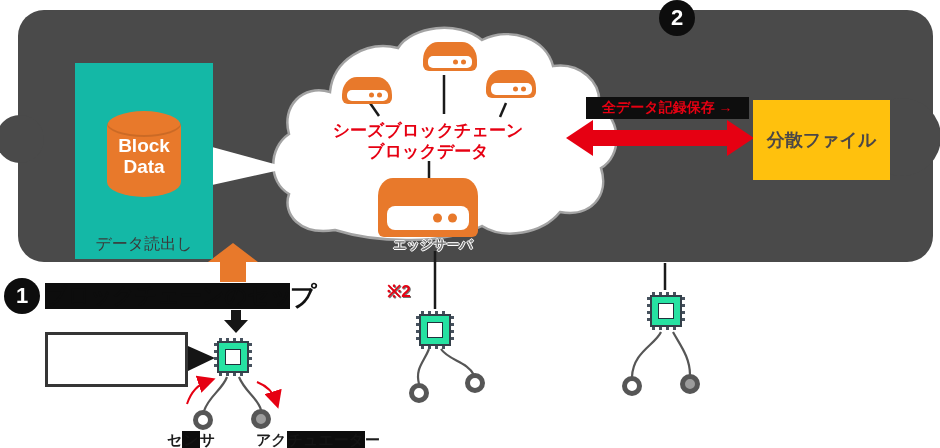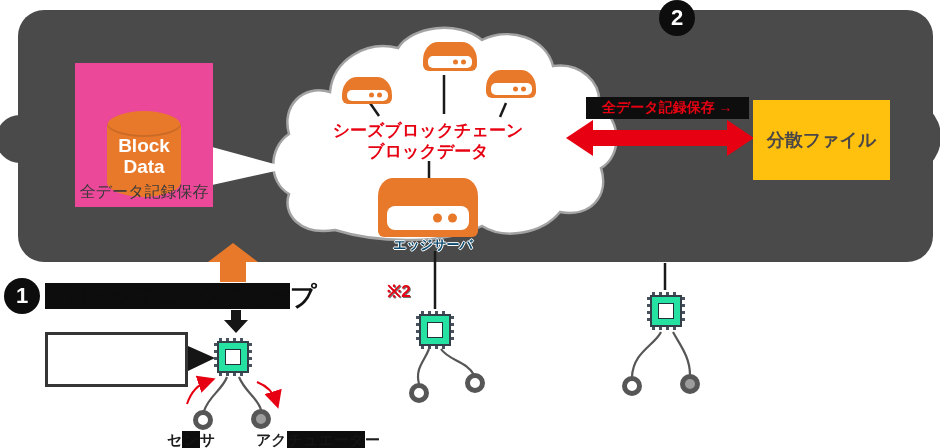--- a/index.html
+++ b/index.html
@@ -8,30 +8,30 @@
   
   .band{position:absolute;left:18px;top:10px;width:915px;height:252px;background:#4A4A4A;border-radius:26px;z-index:0;}
   .band::before{content:"";position:absolute;left:-22px;top:105px;width:48px;height:48px;border-radius:50%;background:#4A4A4A;}
   .band::after{content:"";position:absolute;right:-8px;top:88px;width:78px;height:78px;border-radius:50%;background:#4A4A4A;}
   
   .badge{position:absolute;width:36px;height:36px;border-radius:50%;background:#0d0d0d;color:#fff;
          font-weight:bold;font-size:22px;display:flex;align-items:center;justify-content:center;z-index:6;}
   #badge2{left:659px;top:0px;}
   #badge1{left:4px;top:278px;}
   
-  .boxA{position:absolute;left:75px;top:63px;width:138px;height:144px;background:#ec4899;z-index:3;text-align:center;}
+  .boxA{position:absolute;left:75px;top:63px;width:138px;height:196px;background:#14b8a6;z-index:3;text-align:center;}
   .cyl{position:absolute;left:32px;top:48px;width:74px;height:86px;background:#E8792B;border-radius:37px/15px;}
   .cyl::before{content:"";position:absolute;left:0;top:0;width:74px;height:26px;border-radius:50%;
                box-shadow:inset 0 -2px 0 rgba(0,0,0,.12);box-sizing:border-box;}
   .cyl .dbtext{position:absolute;left:0;top:24px;width:100%;color:#fff;font-weight:bold;font-size:19px;line-height:21px;}
   .captionA{position:absolute;left:0;bottom:4px;width:100%;font-size:16px;color:#3a3a3a;}
   
   .netlabel{position:absolute;left:322px;top:120px;width:212px;text-align:center;color:#E60012;
             font-weight:bold;font-size:17px;line-height:21px;z-index:3;}
-  .edgelabel{position:absolute;left:385px;top:236px;width:96px;text-align:center;color:#0c4a6e;font-weight:bold;font-size:13px;z-index:6;
+  .edgelabel{position:absolute;left:385px;top:236px;width:96px;text-align:center;color:#737373;font-weight:bold;font-size:13px;z-index:6;
              text-shadow:0 1px 0 #fff,0 -1px 0 #fff,1px 0 0 #fff,-1px 0 0 #fff;}
   
   .server{position:absolute;background:#E8792B;border-radius:15px 15px 6px 6px/18px 18px 6px 6px;z-index:3;}
   .server .slot{position:absolute;left:9%;right:9%;bottom:12%;height:40%;background:#fff;border-radius:5px;}
   .server .slot::before,.server .slot::after{content:"";position:absolute;top:50%;transform:translateY(-50%);
       width:5px;height:5px;border-radius:50%;background:#E8792B;}
   .server .slot::before{right:6px;} .server .slot::after{right:14px;}
   .server.big .slot{border-radius:8px;}
   .server.big .slot::before,.server.big .slot::after{width:9px;height:9px;}
   .server.big .slot::before{right:12px;} .server.big .slot::after{right:27px;}
@@ -150,21 +150,21 @@
   <div class="badge" id="badge2">2</div>
   <div class="badge" id="badge1">1</div>
 
   <div class="boxA">
     <div class="cyl">
       <div class="dbtext">
         <div>Block</div>
           <div>Data</div>
       </div>
     </div>
-    <div class="captionA">全データ記録保存</div>
+    <div class="captionA">データ読出し</div>
   </div>
 
   <div class="server" style="left:342px;top:77px;width:50px;height:27px;">
       <div class="slot"></div>
     </div>
   <div class="server" style="left:423px;top:42px;width:54px;height:29px;">
       <div class="slot"></div>
     </div>
   <div class="server" style="left:486px;top:70px;width:50px;height:28px;">
       <div class="slot"></div>

